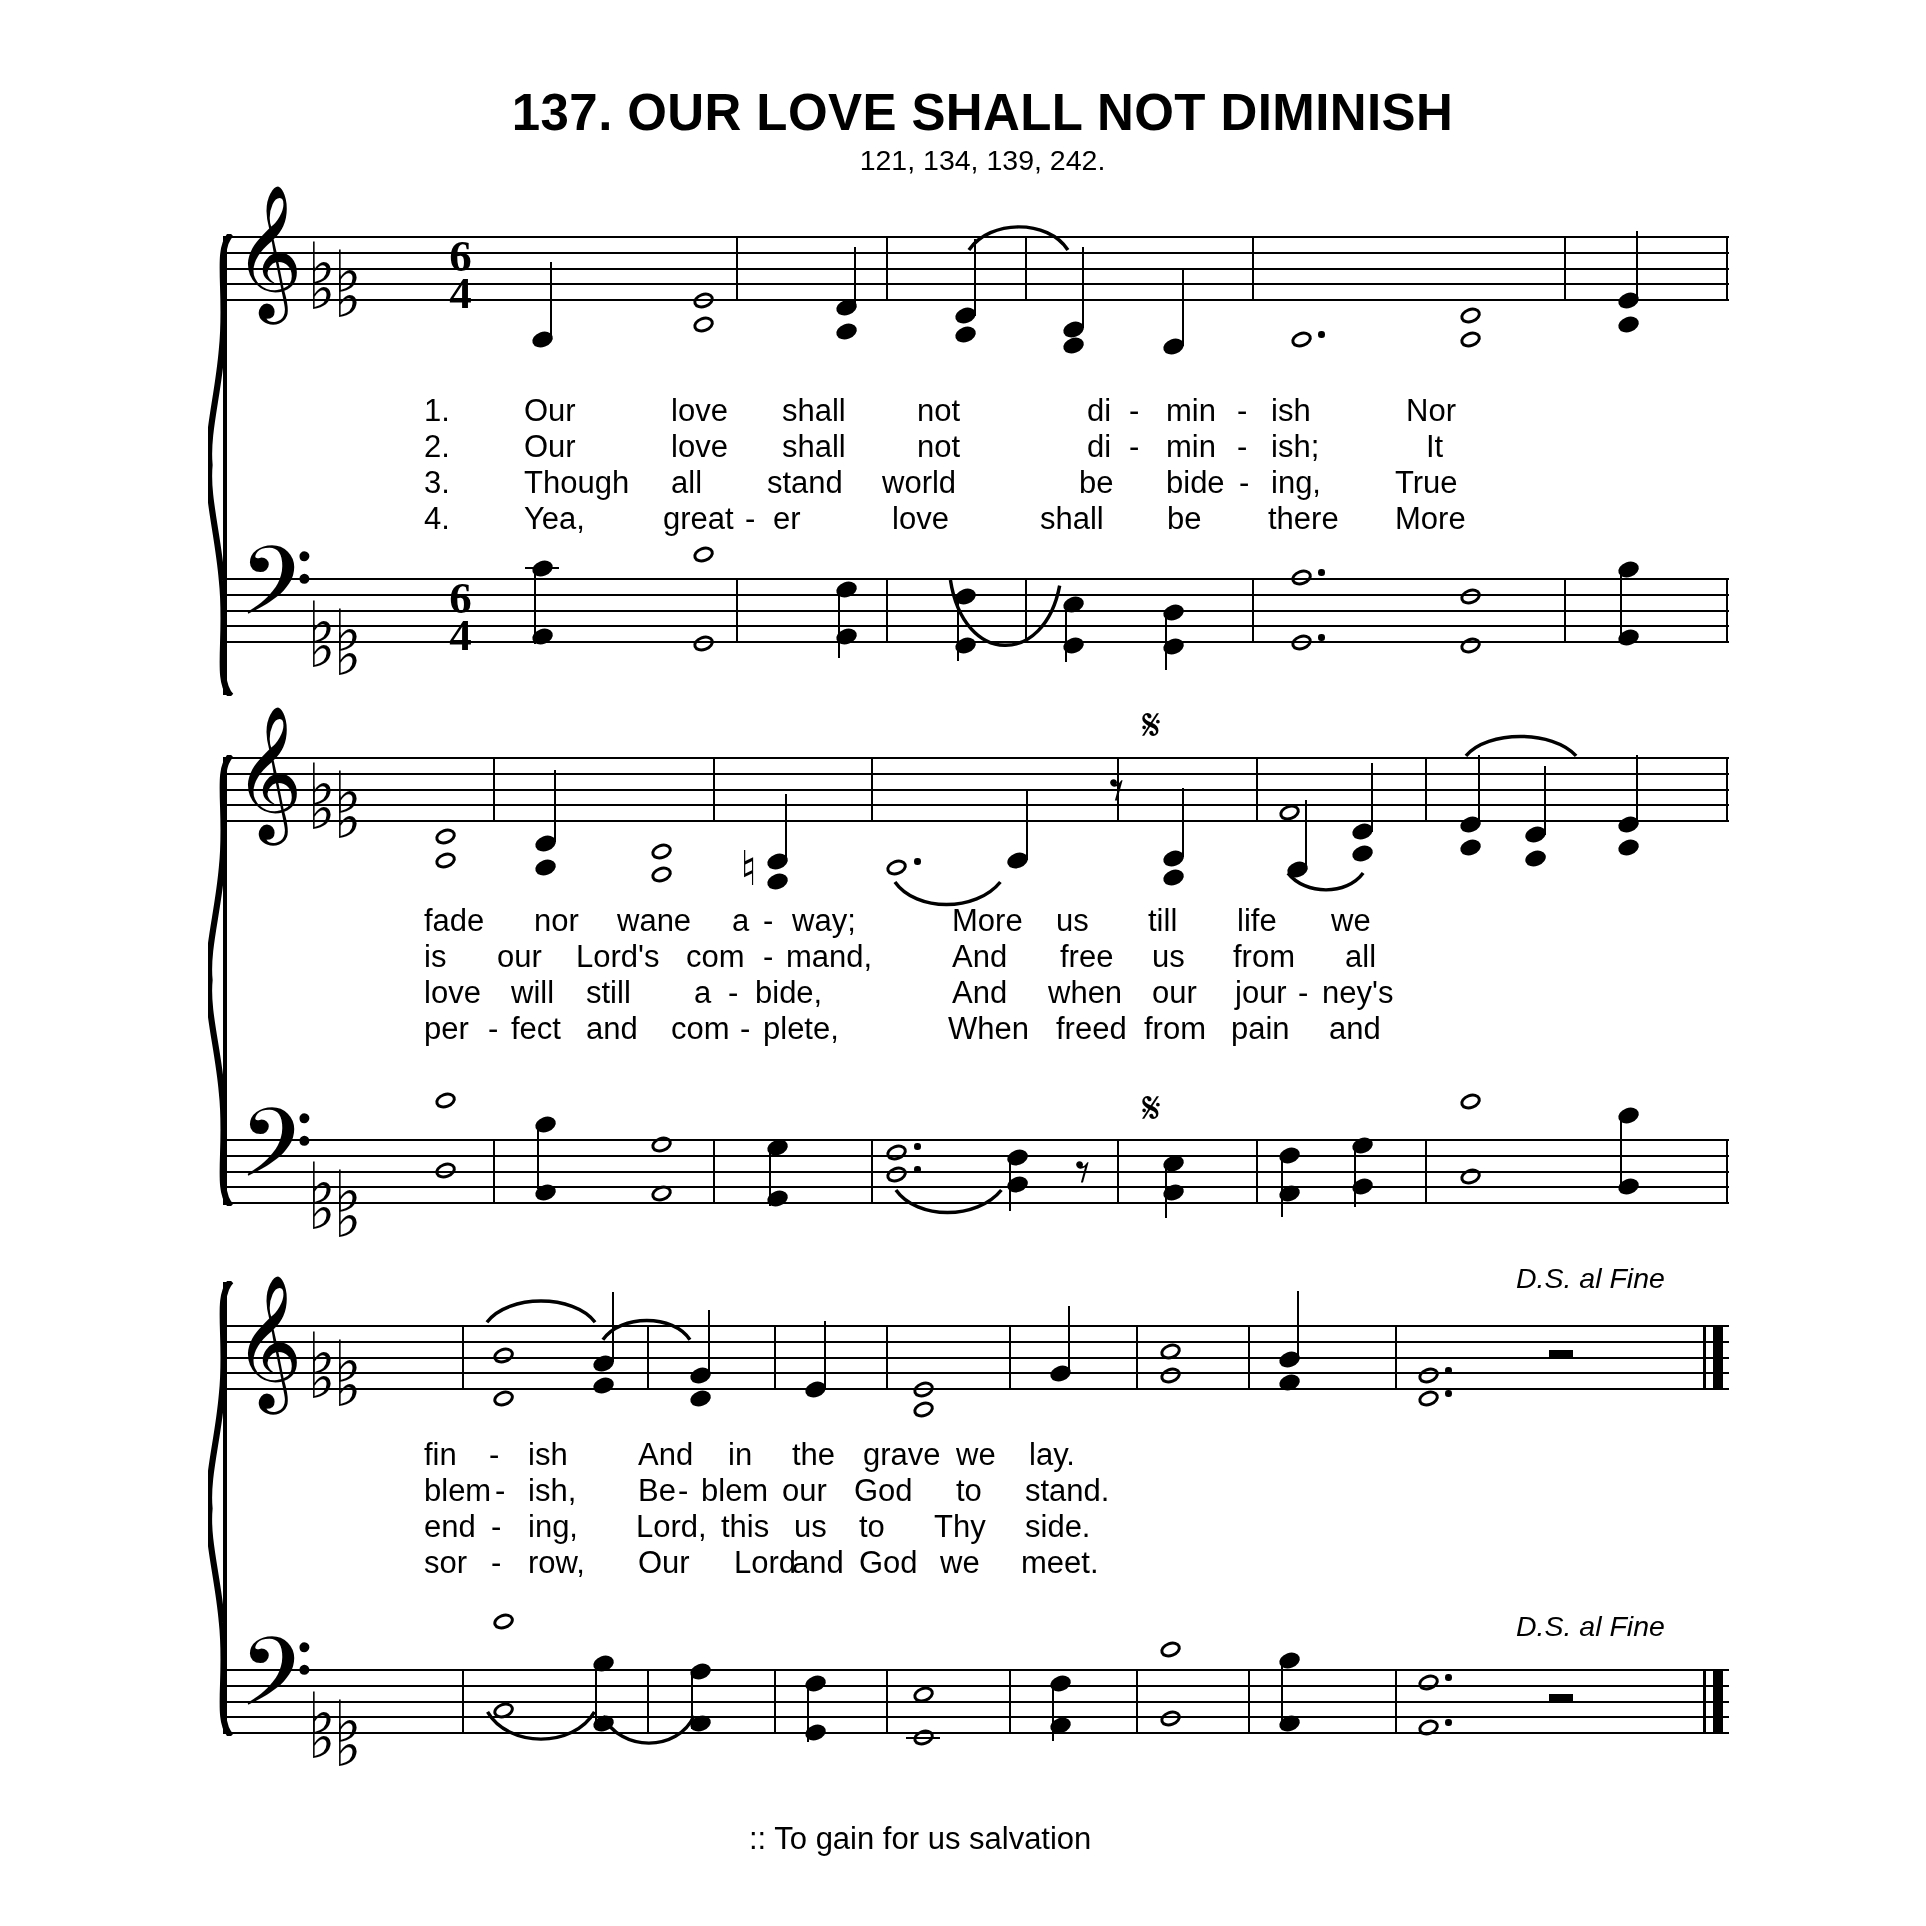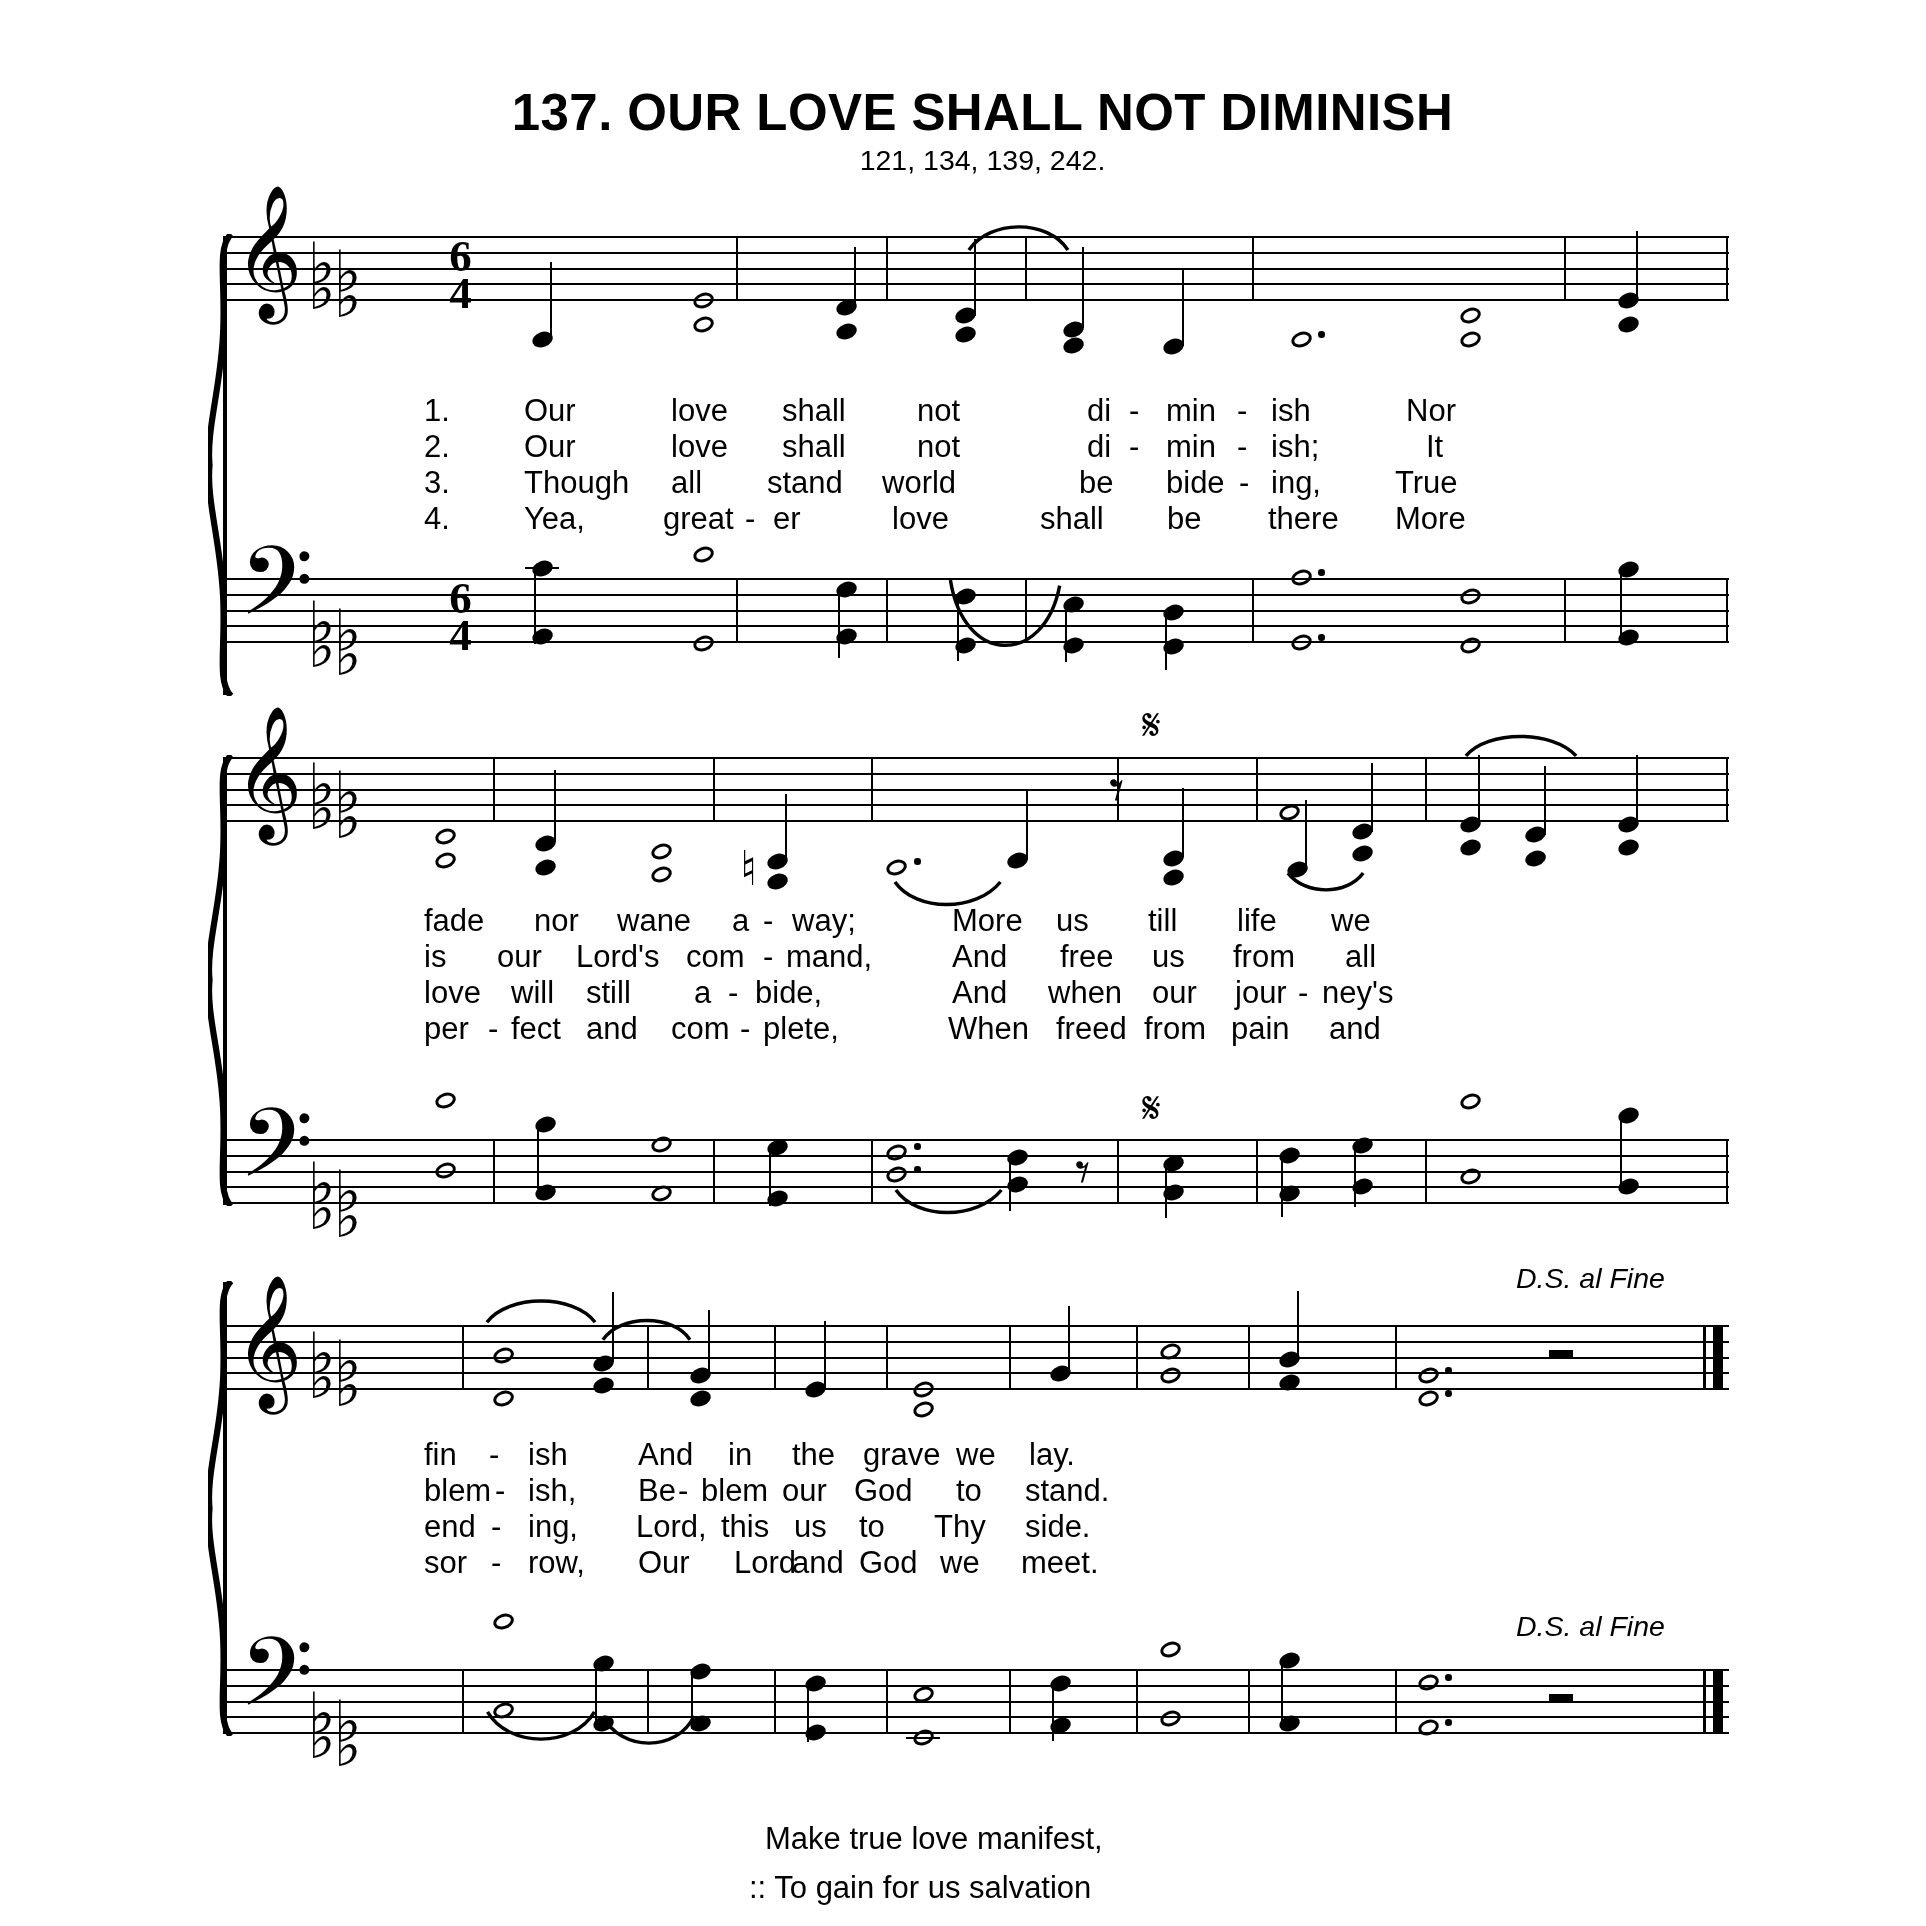--- a/index.html
+++ b/index.html
@@ -708,23 +708,20 @@
     <div class="barline" style="left:1136px;top:1669px;height:65px;"></div>
     <div class="barline" style="left:1248px;top:1669px;height:65px;"></div>
     <div class="barline" style="left:1395px;top:1669px;height:65px;"></div>
     <div class="barline thin" style="left:1703px;top:1669px;height:65px;"></div>
     <div class="barline thick" style="left:1713px;top:1669px;height:65px;"></div>
   </div>
 
   <div class="verses">
 
     <div class="verse" style="left:709px;top:1814px;">
-      <div class="vline" style="padding-left:56px;">
-        <span>Make true love manifest,</span>
-      </div>
       <div class="vline" style="padding-left:40px;">
         <span>:: To gain for us salvation</span>
       </div>
 
     </div>
 
   </div>
 
 </div>
 

